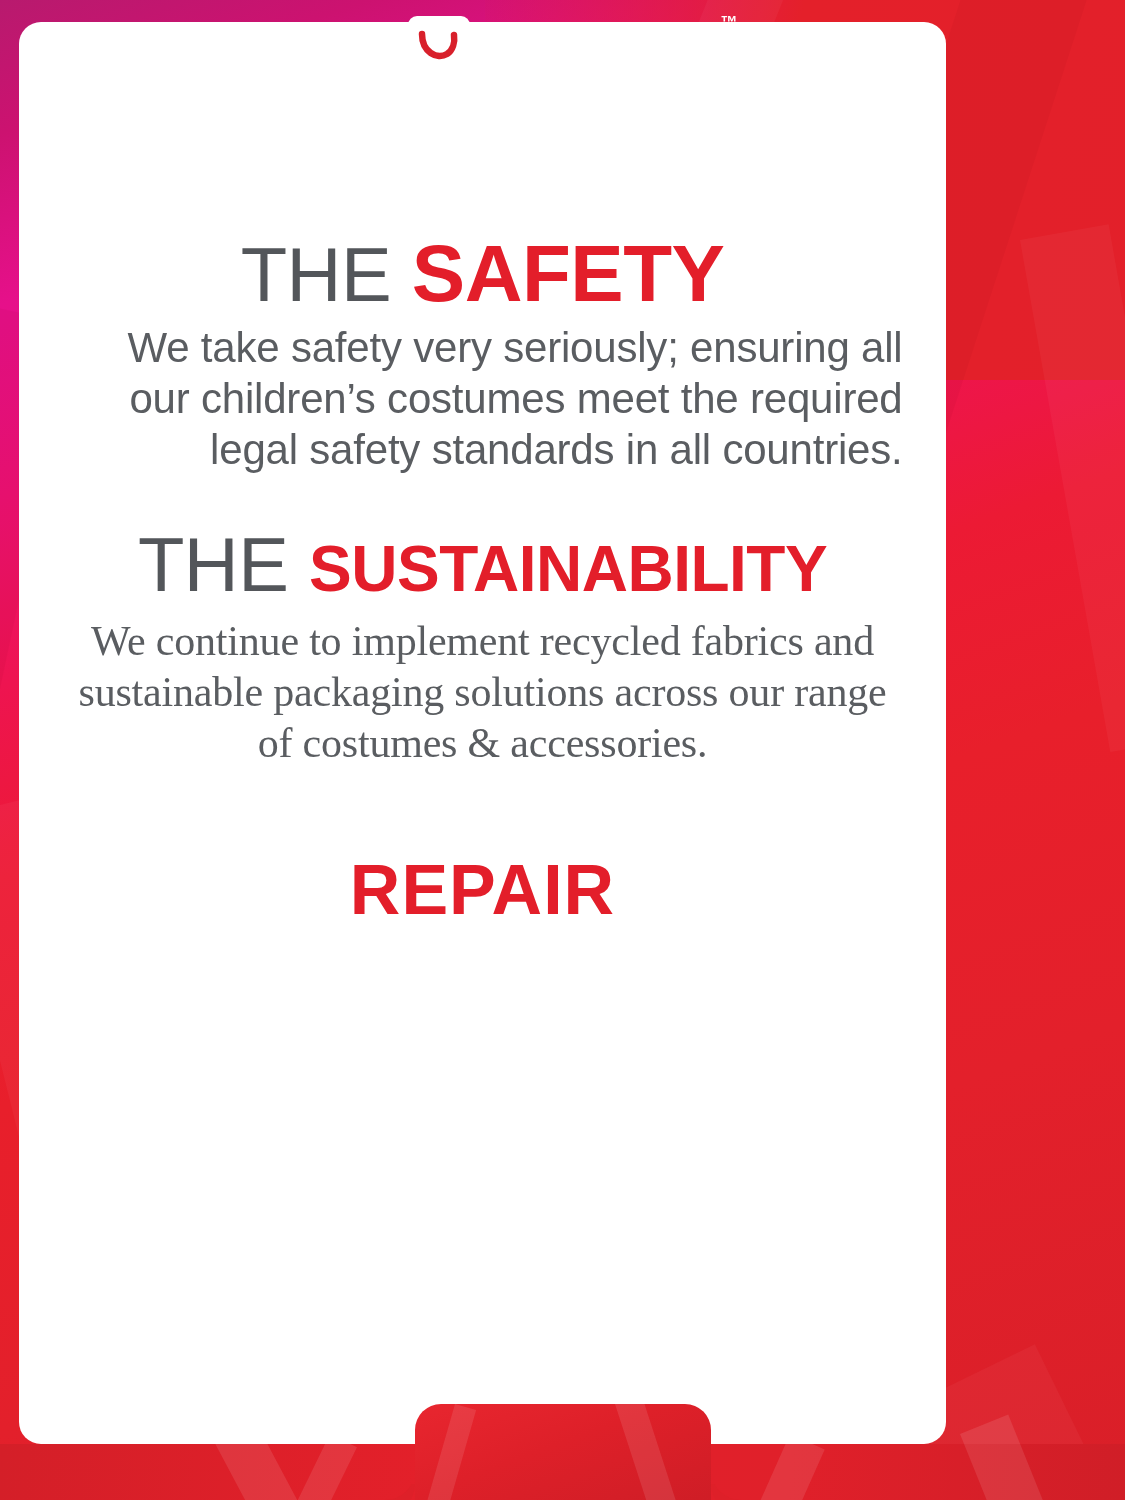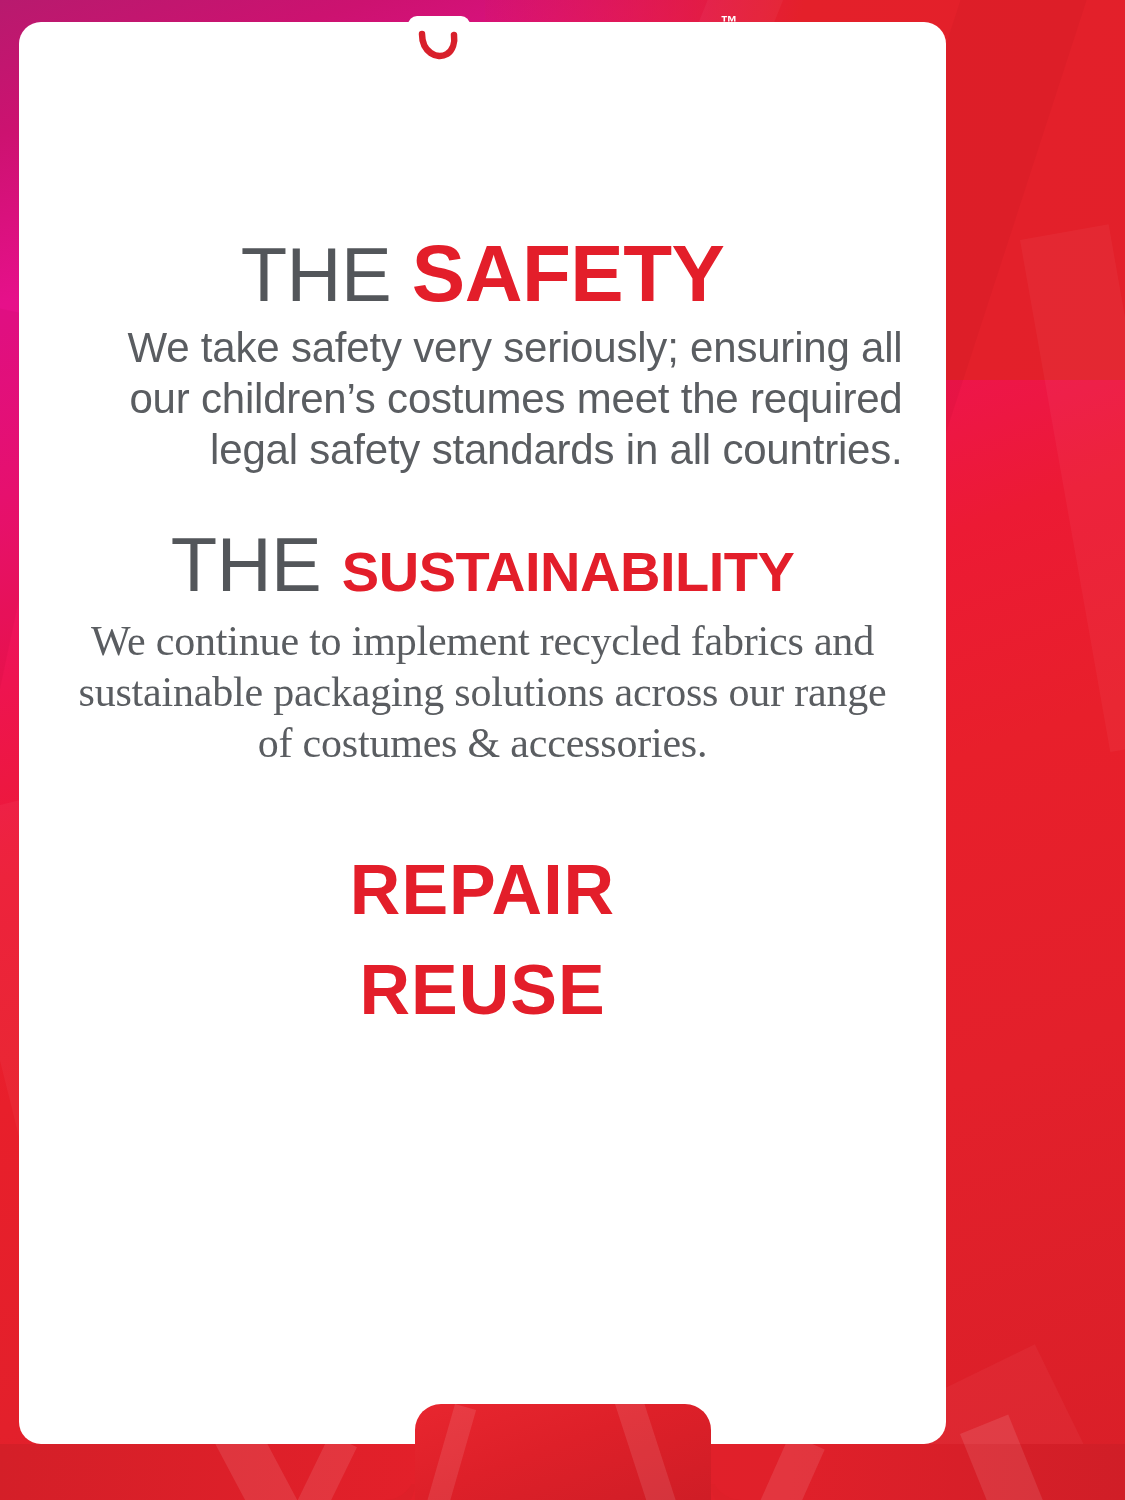--- a/index.html
+++ b/index.html
@@ -104,21 +104,21 @@
   #safety-heading .kicker-the { font-size: 76px; }
   #safety-heading .kicker-word { font-size: 80px; }
 
   #sustainability-heading {
     position: absolute;
     left: 0; right: 0;
     top: 505px;
     font-size: 76px;
   }
   #sustainability-heading .kicker-the { font-size: 76px; }
-  #sustainability-heading .kicker-word { font-size: 56px; margin-top: 6px; }
+  #sustainability-heading .kicker-word { font-size: 64px; margin-top: 6px; }
 
   
   .body-copy {
     position: absolute;
     left: 50%;
     transform: translateX(-50%);
     width: 840px;
     color: #5a5d61;
     font-family: "Liberation Sans Narrow", "Liberation Sans", sans-serif;
     font-stretch: semi-condensed;
@@ -261,21 +261,20 @@
       </div>
       <div class="body-copy" id="safety-body">We take safety very seriously; ensuring all our children’s costumes meet the required legal safety standards in all countries.</div>
 
       <div class="kicker-row" id="sustainability-heading">
         <span class="kicker-the">THE</span><span>&nbsp;</span><span class="kicker-word">SUSTAINABILITY</span>
       </div>
       <div class="body-copy" id="sustainability-body">We continue to implement recycled fabrics and sustainable packaging solutions across our range of costumes &amp; accessories.</div>
 
       <div class="rrrr">
         <div class="rrrr-item">REPAIR</div>
-        <div class="rrrr-item">REUSE</div>
       </div>
 
     </div>
   </div>
 
   <div class="bottom-band">
     <div class="band-streak" style="left:210px; top:-10px; width:46px; height:110px; transform:rotate(-28deg);"></div>
     <div class="band-streak" style="left:330px; top:-10px; width:30px; height:110px; transform:rotate(26deg);"></div>
     <div class="band-streak" style="left:790px; top:-10px; width:38px; height:110px; transform:rotate(24deg);"></div>
     <div class="band-streak" style="left:960px; top:-10px; width:52px; height:110px; transform:rotate(-22deg);"></div>

